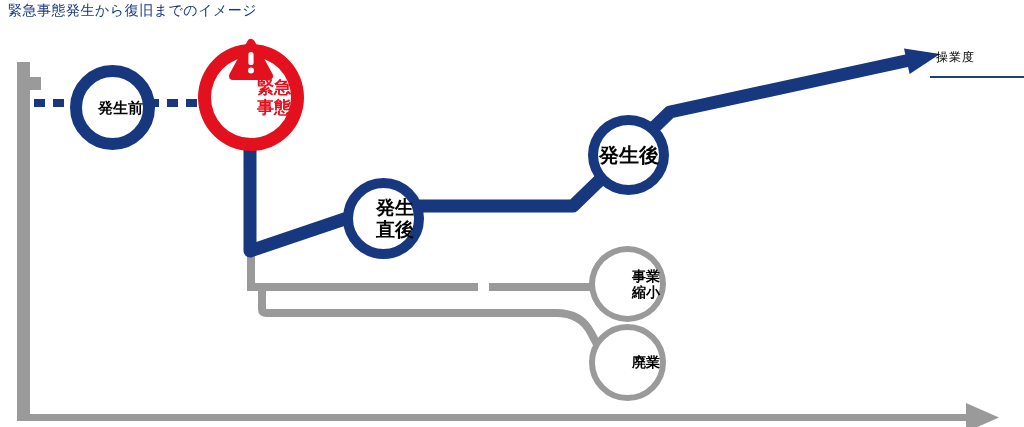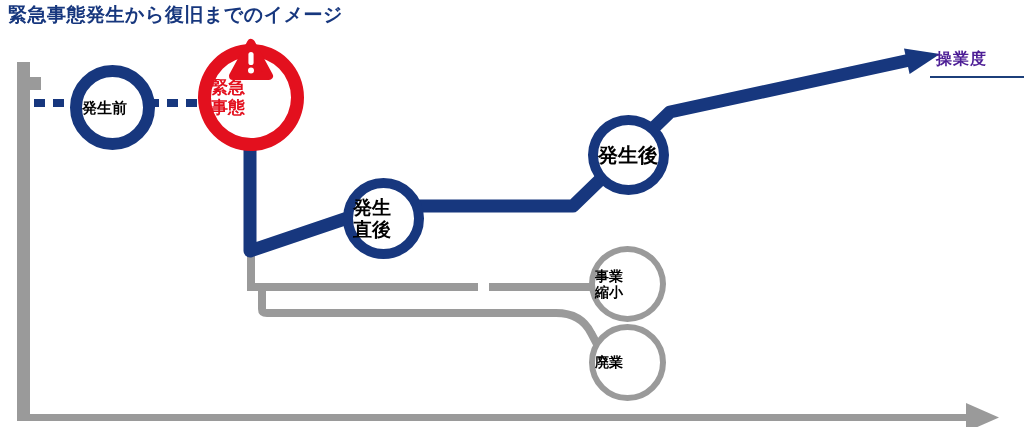--- a/index.html
+++ b/index.html
@@ -4,46 +4,46 @@
 <style>
   html,body{margin:0;padding:0;}
   body{
     width:1024px;height:427px;position:relative;background:#ffffff;
     font-family:"Liberation Sans","DejaVu Sans",sans-serif;
     overflow:hidden;
   }
   .abs{position:absolute;}
   #stage{position:absolute;left:0;top:0;width:1024px;height:427px;}
   .title{
-    left:8px;top:2px;font-size:19px;font-weight:bold;color:#17377E;
+    left:8px;top:2px;font-size:14px;font-weight:normal;color:#17377E;
     letter-spacing:0.5px;white-space:nowrap;
   }
   .node{
     position:absolute;border-radius:50%;background:#ffffff;box-sizing:border-box;
-    display:flex;align-items:center;justify-content:flex-start;text-align:center;
+    display:flex;align-items:center;justify-content:flex-end;text-align:center;
     font-weight:bold;z-index:3;
   }
   .node .lbl{display:block;line-height:1.15;}
   .node-navy{border-style:solid;border-color:#17377E;color:#000000;}
   .node-red{border-style:solid;border-color:#E3101E;color:#E3101E;}
   .node-gray{border-style:solid;border-color:#9A9A9A;color:#000000;}
 
   .node-before{left:70px;top:65px;width:85px;height:85px;border-width:12px;font-size:15px;}
   .node-emergency{left:198px;top:44px;width:106px;height:107px;border-width:13px;font-size:17px;}
   .node-justafter{left:343px;top:178px;width:81px;height:81px;border-width:10px;font-size:19px;}
   .node-after{left:588px;top:115px;width:81px;height:80px;border-width:10px;font-size:20px;}
   .node-downsize{left:589px;top:246px;width:77px;height:76px;border-width:6px;font-size:14px;}
   .node-closure{left:589px;top:324px;width:77px;height:77px;border-width:6px;font-size:14px;}
 
   .badge{
     position:absolute;left:50%;top:-19px;transform:translateX(-50%);
     width:46px;height:44px;z-index:4;
   }
   .arrow-label{
-    left:936px;top:49px;font-size:16px;font-weight:bold;color:#4c1d95;
+    left:936px;top:49px;font-size:12px;font-weight:normal;color:#000000;
     letter-spacing:1px;white-space:nowrap;z-index:2;
   }
   .thin-line{
     left:930px;top:76px;width:94px;height:2px;background:#1C3F7A;z-index:1;
   }
   svg{display:block;}
 </style>
 </head>
 <body>
 

